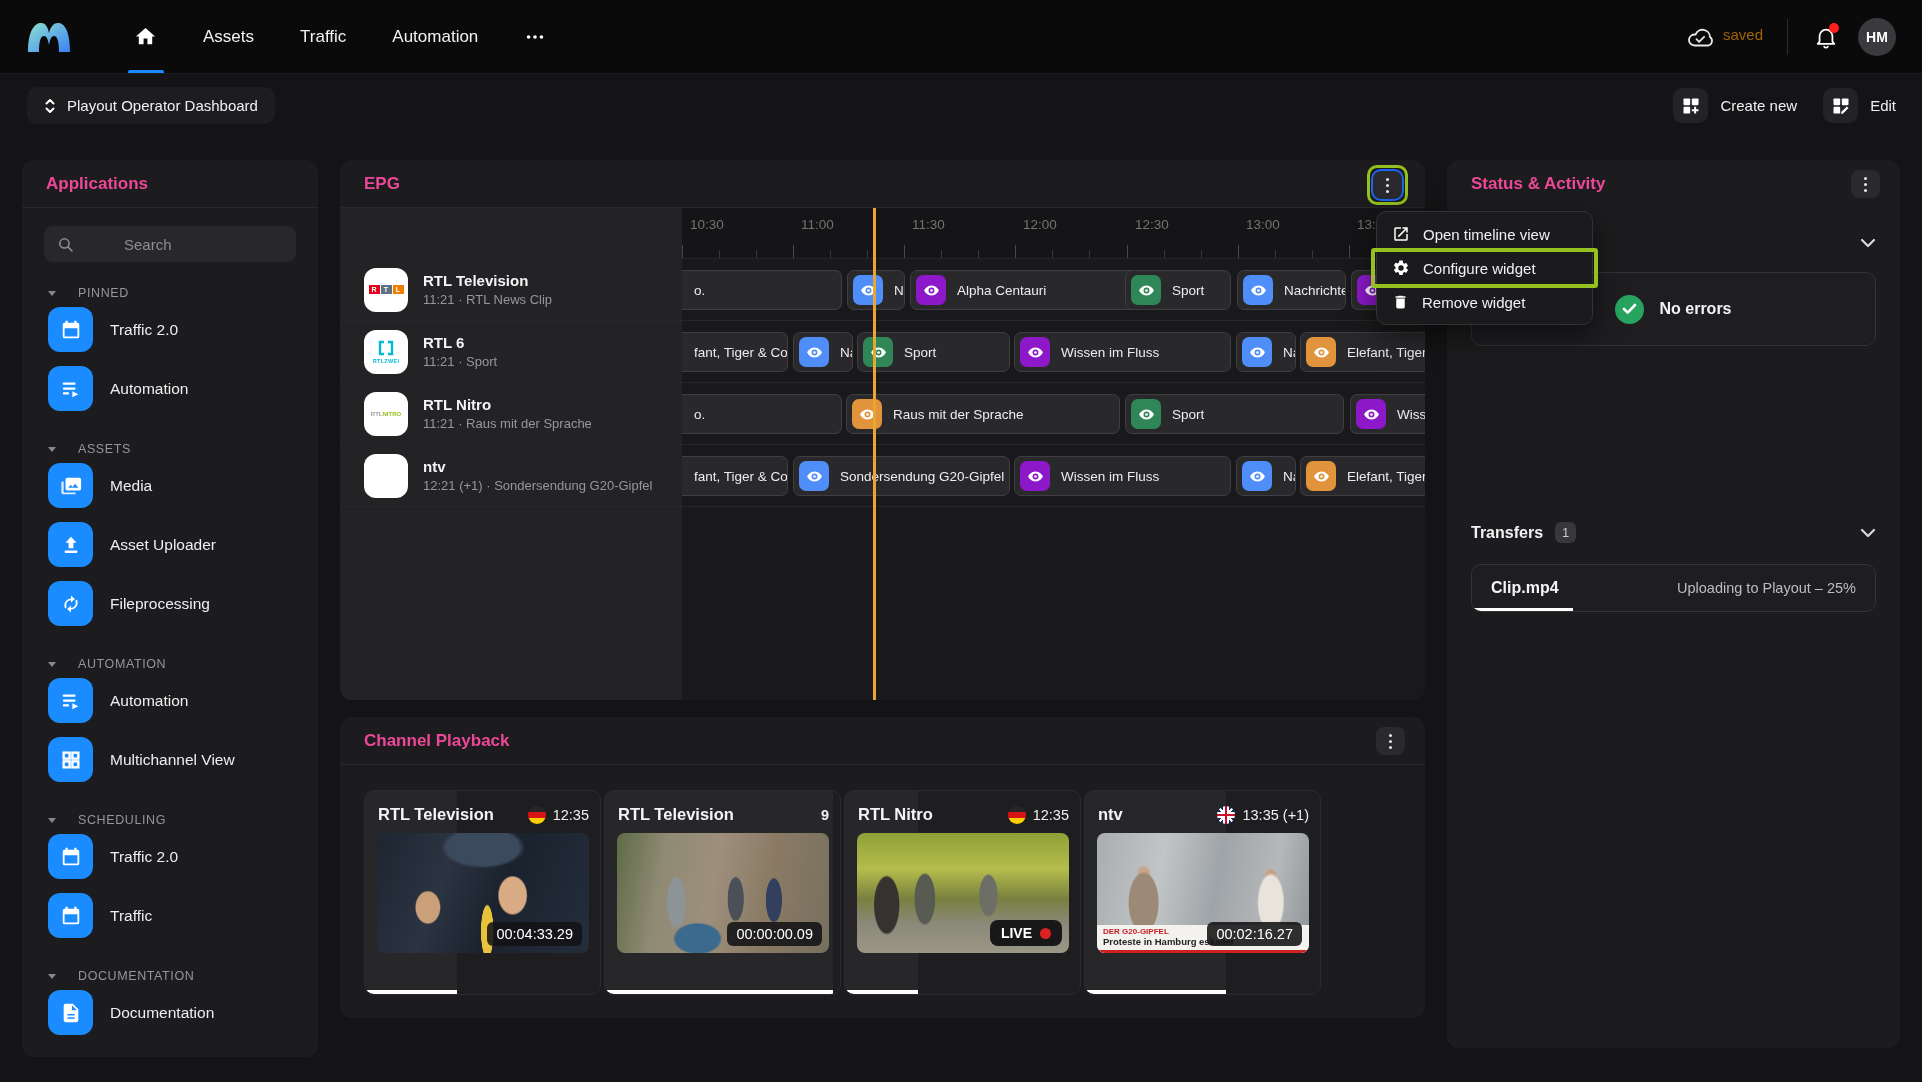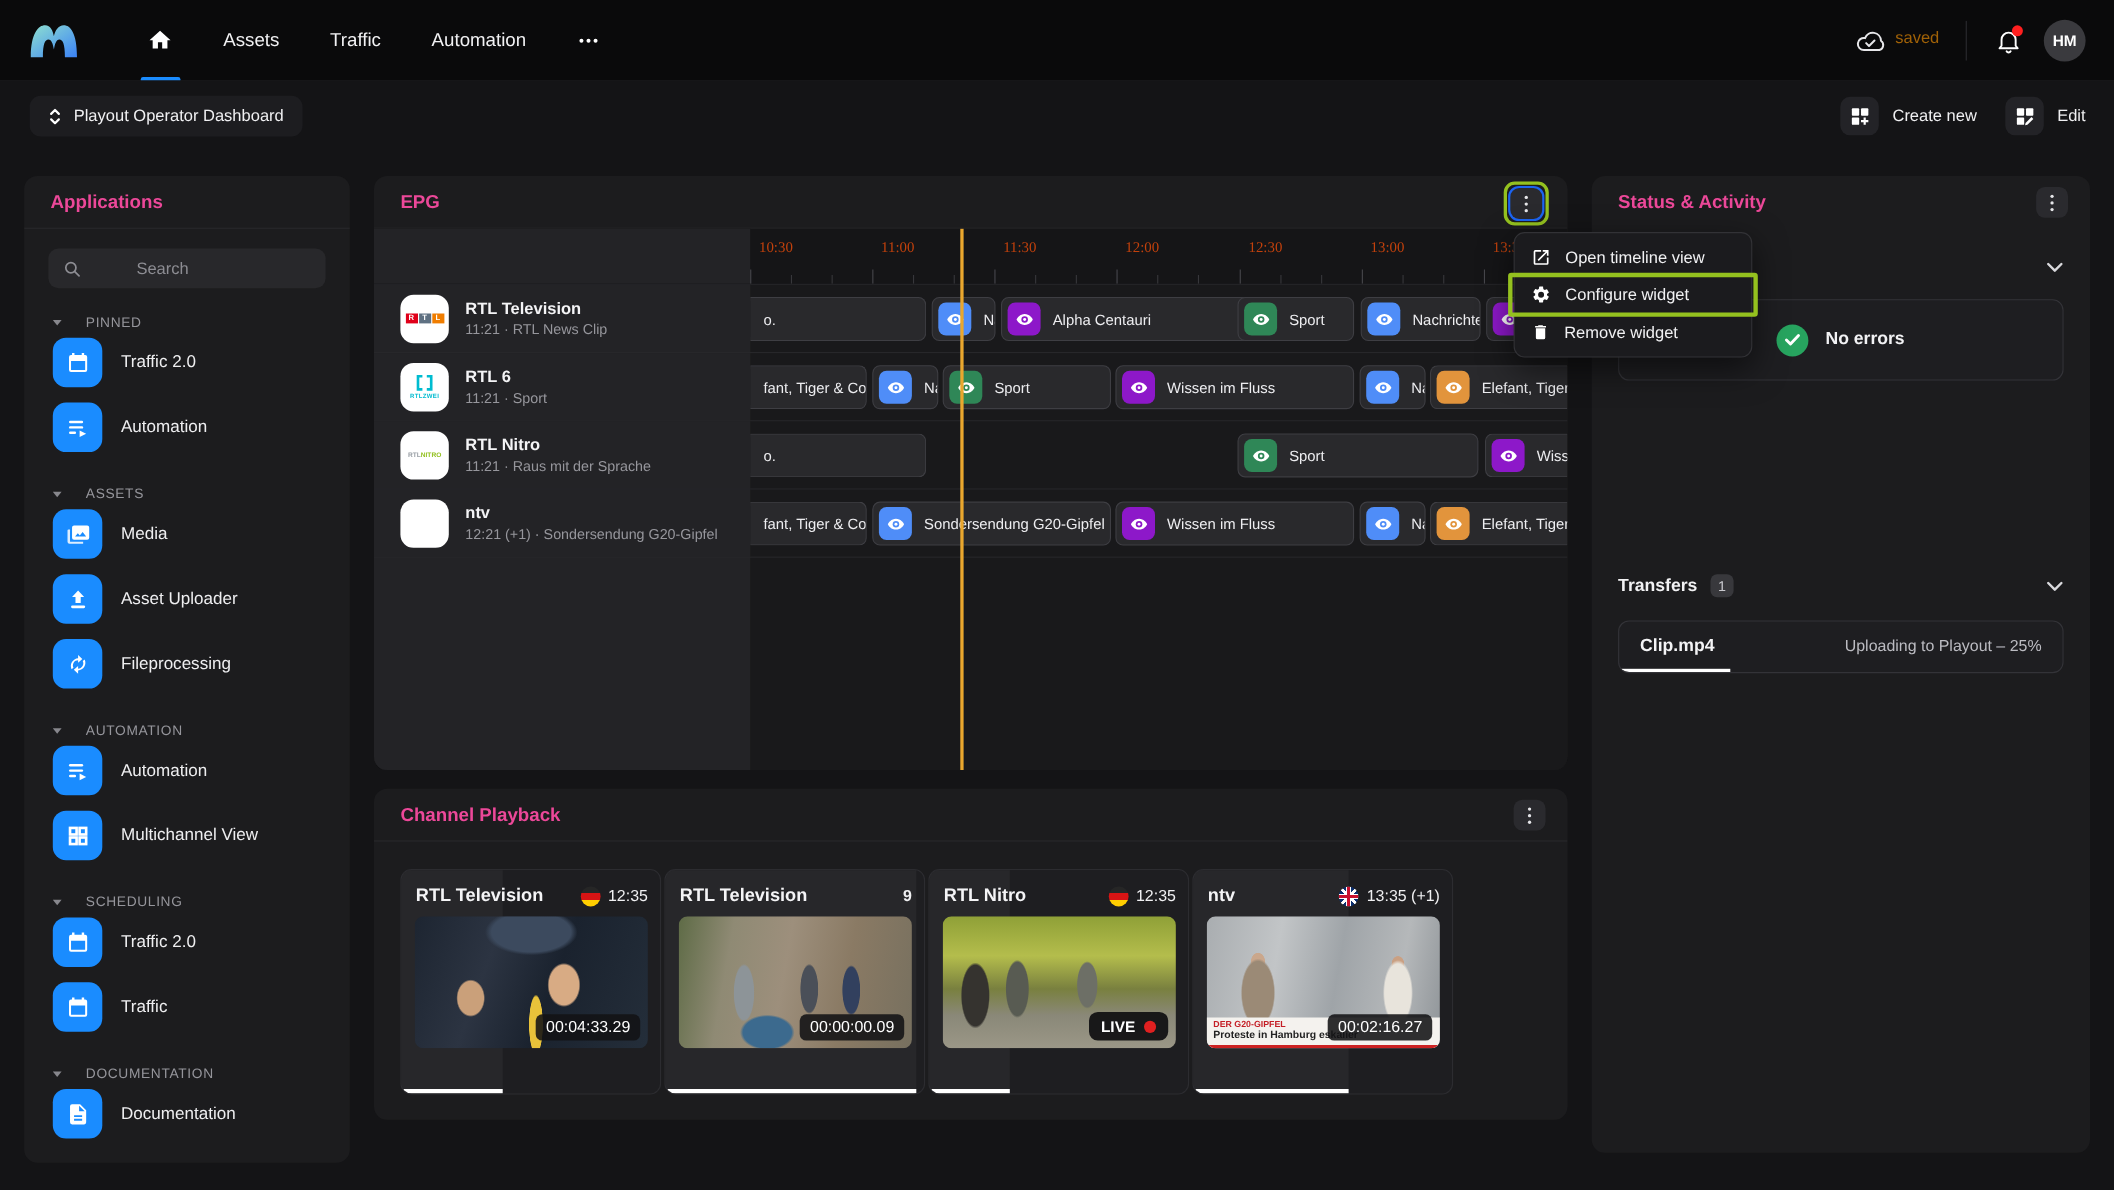--- a/index.html
+++ b/index.html
@@ -45,21 +45,21 @@
   .sb-item { display:flex; align-items:center; gap:17px; padding:7px 26px; cursor:pointer; }
   .sb-ic { width:45px; height:45px; border-radius:12px; background:var(--blue); display:flex; align-items:center; justify-content:center; flex:none; }
   .sb-label { font-size:15.5px; color:#eeeef0; }
 
   
   .epg { left:340px; top:160px; width:1085px; height:540px; }
   .epg-body { position:absolute; top:48px; left:0; right:0; bottom:0; background:#19191b; }
   .ch-col { position:absolute; left:0; top:0; bottom:0; width:342px; background:#232326; }
   .ruler { position:absolute; left:0; top:0; height:51px; right:0; background:#151517; border-bottom:1px solid #252528; overflow:hidden; }
   .ruler-corner { position:absolute; left:0; top:0; bottom:0; width:342px; background:#232326; }
-  .t-label { position:absolute; top:9px; font-size:13.5px; color:#c2410c;font-family:Liberation Serif, serif; }
+  .t-label { position:absolute; top:9px; font-size:13.5px; color:#737373; }
   .tick { position:absolute; bottom:0; width:1px; background:#47474c; }
   .tick.major { height:13px; }
   .tick.minor { height:8px; background:#37373b; }
   .epg-row { position:absolute; left:0; right:0; height:62px; border-bottom:1px solid #27272a; }
   .ch-cell { position:absolute; left:0; top:0; bottom:0; width:342px; background:#232326; display:flex; align-items:center; padding-left:24px; gap:15px; }
   .ch-logo { width:44px; height:44px; border-radius:12px; background:#fff; display:flex; align-items:center; justify-content:center; flex:none; overflow:hidden; }
   .ch-name { font-size:15px; font-weight:700; color:#f4f4f6; }
   .ch-sub { font-size:13px; color:#96969c; margin-top:3px; }
   .pblock { position:absolute; top:11px; height:40px; background:#29292c; border:1px solid #3e3e43; border-radius:7px; display:flex; align-items:center; gap:11px; padding:0 11px 0 5px; overflow:hidden; white-space:nowrap; cursor:pointer; }
   .pblock.noicon { padding-left:12px; }
@@ -570,20 +570,30 @@
             <div>
               <div class="ch-name">RTL 6</div>
               <div class="ch-sub">11:21 · Sport</div>
             </div>
           </div>
         </div>
         <div class="epg-row" style="top: 175px;">
           <div class="pblock cut-l noicon" style="left: 342px; width: 160px;">
             <span>o.</span>
           </div>
+          <div class="pblock" style="left: 506px; width: 274px;">
+            <span class="cat-ic" style="background: rgb(226, 148, 60);">
+              <svg width="17" height="17" viewBox="0 0 24 24">
+                <path d="M12 5 C6 5 2.4 10 1.6 12 C2.4 14 6 19 12 19 C18 19 21.6 14 22.4 12 C21.6 10 18 5 12 5 Z" fill="#fff"></path>
+                <circle cx="12" cy="12" r="4.2" fill="#e2943c"></circle>
+                <circle cx="12" cy="12" r="1.9" fill="#fff"></circle>
+              </svg>
+            </span>
+            <span>Raus mit der Sprache</span>
+          </div>
           <div class="pblock" style="left: 785px; width: 219px;">
             <span class="cat-ic" style="background: rgb(47, 135, 87);">
               <svg width="17" height="17" viewBox="0 0 24 24">
                 <path d="M12 5 C6 5 2.4 10 1.6 12 C2.4 14 6 19 12 19 C18 19 21.6 14 22.4 12 C21.6 10 18 5 12 5 Z" fill="#fff"></path>
                 <circle cx="12" cy="12" r="4.2" fill="#2f8757"></circle>
                 <circle cx="12" cy="12" r="1.9" fill="#fff"></circle>
               </svg>
             </span>
             <span>Sport</span>
           </div>

